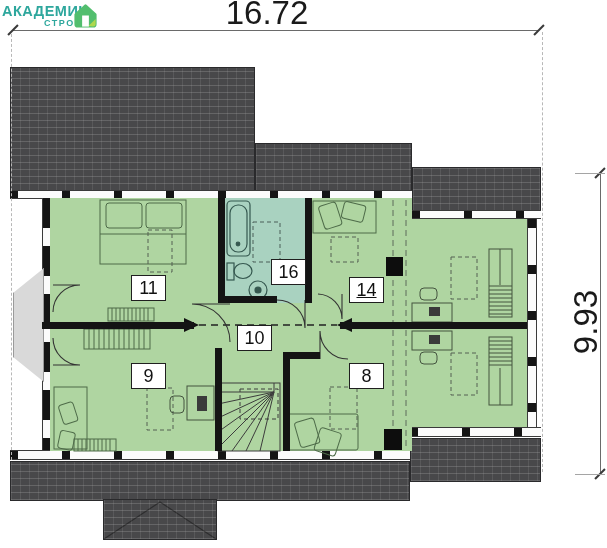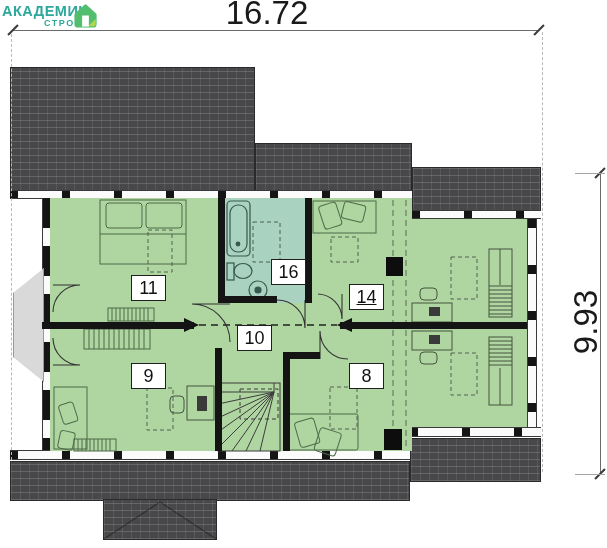--- a/index.html
+++ b/index.html
@@ -248,20 +248,20 @@
   </div>
   <div class="room-label" style="left:131px;top:363px;">
     <span>9</span>
   </div>
   <div class="room-label" style="left:131px;top:275px;">
     <span>11</span>
   </div>
   <div class="room-label" style="left:271px;top:259px;">
     <span>16</span>
   </div>
-  <div class="room-label" style="left:349px;top:284px;text-decoration:underline;">
+  <div class="room-label" style="left:349px;top:277px;text-decoration:underline;">
     <span>14</span>
   </div>
   <div class="room-label" style="left:349px;top:363px;">
     <span>8</span>
   </div>
 
 </div>
 
 </body></html>

